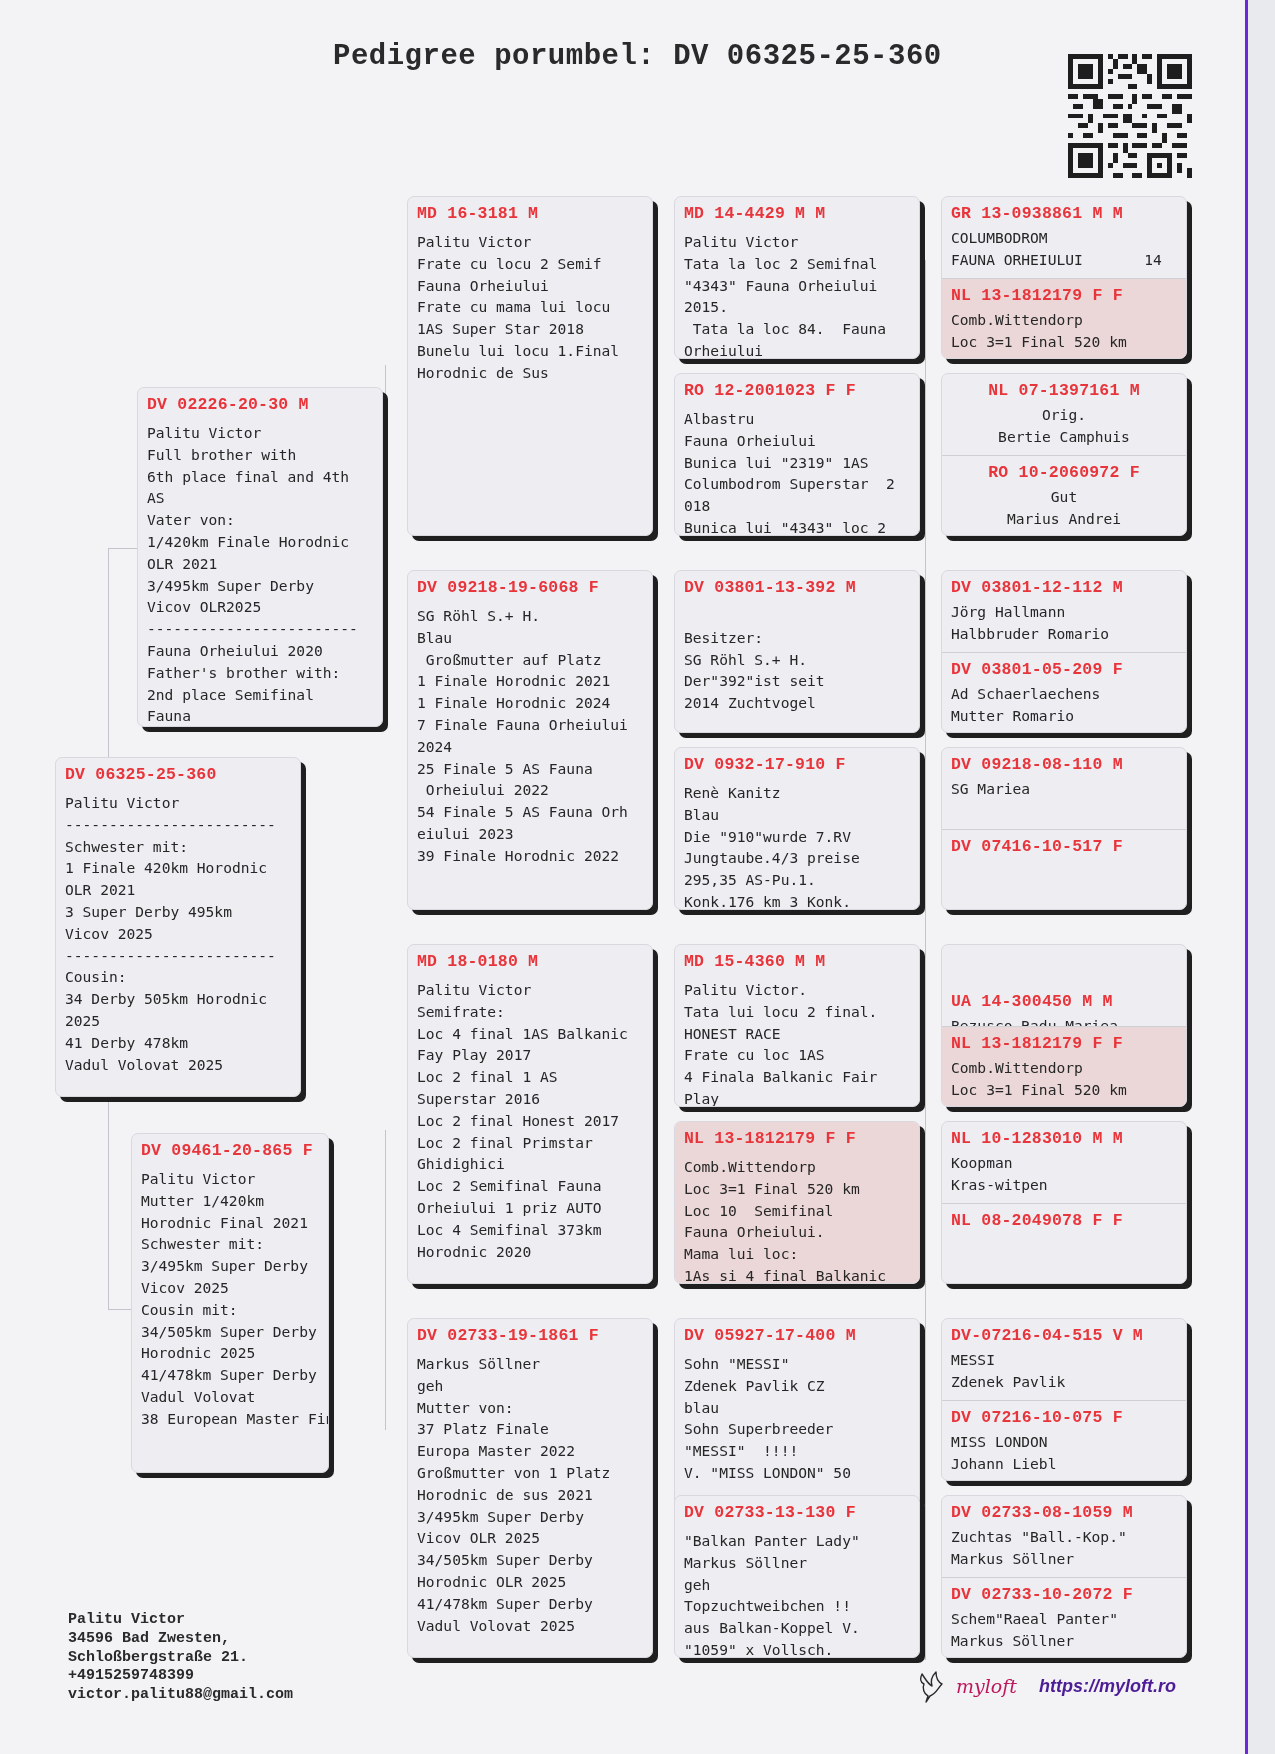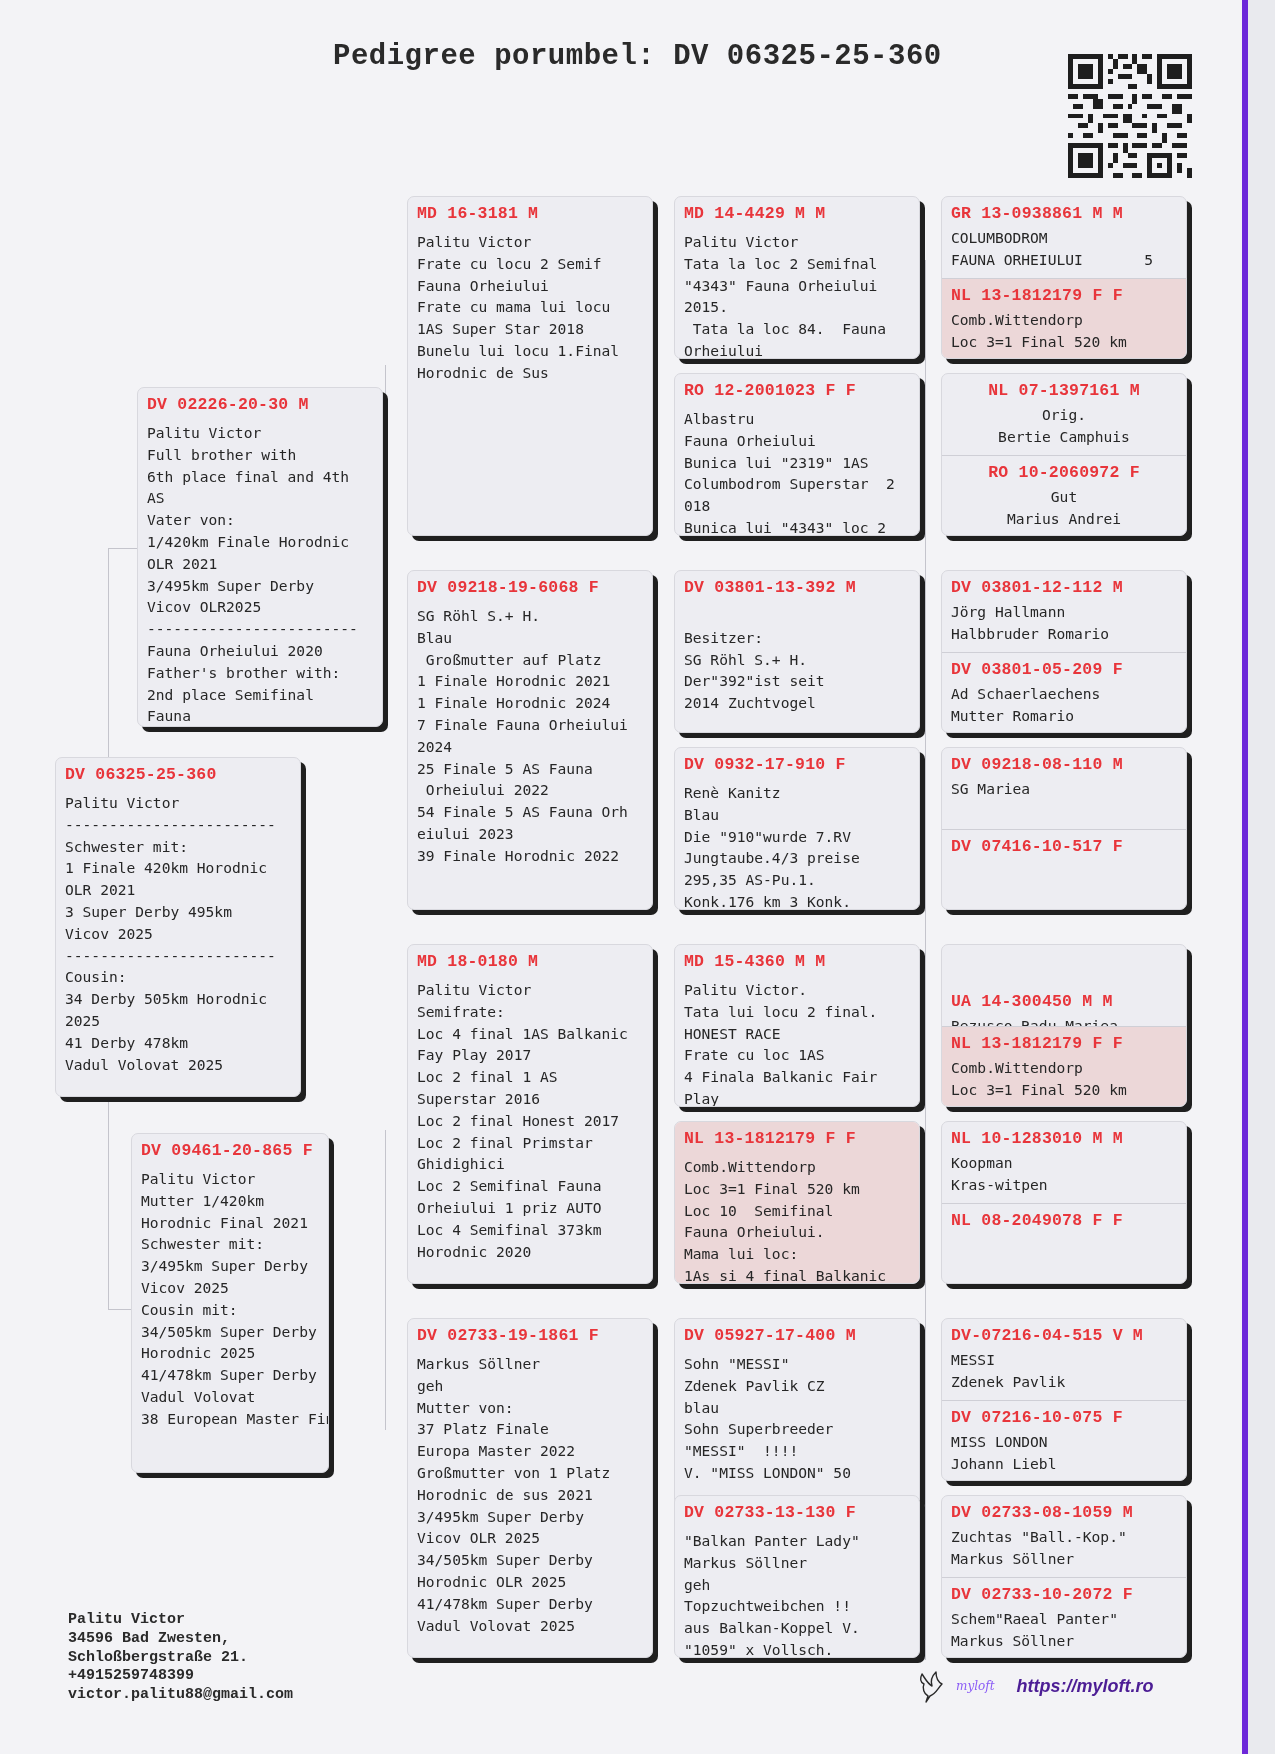--- a/index.html
+++ b/index.html
@@ -5,21 +5,21 @@
     * { box-sizing: border-box; margin: 0; padding: 0; }
     html, body { width: 1275px; height: 1754px; overflow: hidden; }
     body {
       background: #e9eaee;
       font-family: "DejaVu Sans Mono", monospace;
       position: relative;
     }
     .paper {
       position: absolute; left: 0; top: 0; width: 1248px; height: 1754px;
       background: #f3f3f6;
-      border-right: 6px solid #6d28d9;
+      border-right: 3px solid #6d28d9;
     }
     .title {
       position: absolute; left: 333px; top: 40px;
       font-family: "Liberation Mono", monospace; font-weight: bold;
       font-size: 29px; color: #2a2a2a; letter-spacing: 0.5px;
       white-space: nowrap;
     }
     .qr {
       position: absolute; left: 1068px; top: 54px; width: 124px; height: 124px;
       background: #f3f3f6;
@@ -57,21 +57,21 @@
     .conn { position: absolute; border-color: #c4c4cc; border-style: solid; border-width: 0; }
 
     .contact {
       position: absolute; left: 68px; top: 1611px;
       font-family: "Liberation Mono", monospace; font-weight: bold;
       font-size: 15px; line-height: 18.8px; color: #2a2a2a; white-space: pre;
     }
     .brand { position: absolute; left: 916px; top: 1668px; display: flex; align-items: center; gap: 22px; }
     .brand-logo { display: flex; align-items: center; gap: 4px; }
     .brand-logo svg { width: 36px; height: 36px; }
-    .brand-name { font-family: "DejaVu Serif", serif; font-style: italic; font-size: 12px; color: #8b5cf6; }
+    .brand-name { font-family: "DejaVu Serif", serif; font-style: italic; font-size: 19px; color: #be185d; }
     .brand-url { font-family: "Liberation Sans", sans-serif; font-weight: bold; font-style: italic; font-size: 18px; color: #4c1d95; }
   </style>
 </head>
 <body>
 
 <div class="paper">
 
   <div class="title">Pedigree porumbel: DV 06325-25-360</div>
 
   <div class="qr">
@@ -303,21 +303,21 @@
 Topzuchtweibchen !!
 aus Balkan-Koppel V.
 "1059" x Vollsch.</div>
     </div>
   </div>
 
   <div class="card" style="left:941px; top:196px; width:246px; height:163px;">
     <div class="sec" style="top:0; height:81px;">
       <div class="ring">GR 13-0938861 M M</div>
       <div class="body small-body">COLUMBODROM
-FAUNA ORHEIULUI       5</div>
+FAUNA ORHEIULUI       14</div>
     </div>
     <div class="sec pink" style="top:81px; height:82px;">
       <div class="ring">NL 13-1812179 F F</div>
       <div class="body small-body">Comb.Wittendorp
 Loc 3=1 Final 520 km</div>
     </div>
   </div>
   <div class="card" style="left:941px; top:373px; width:246px; height:163px;text-align:center;">
     <div class="sec" style="top:0; height:81px;">
       <div class="ring">NL 07-1397161 M</div>

